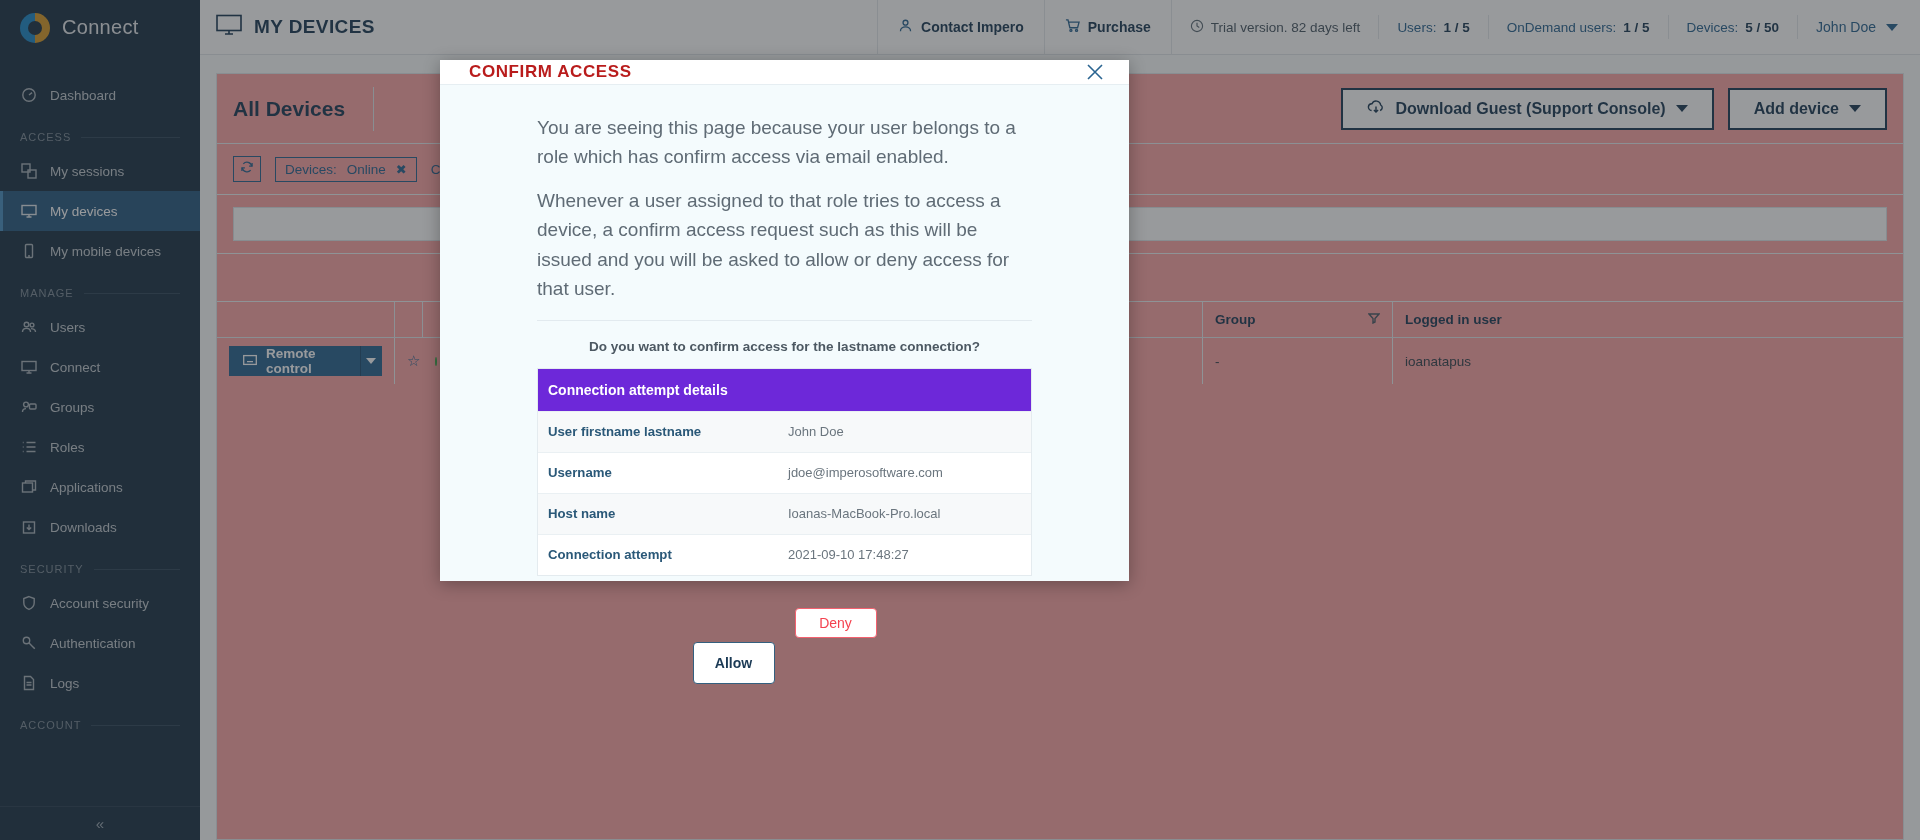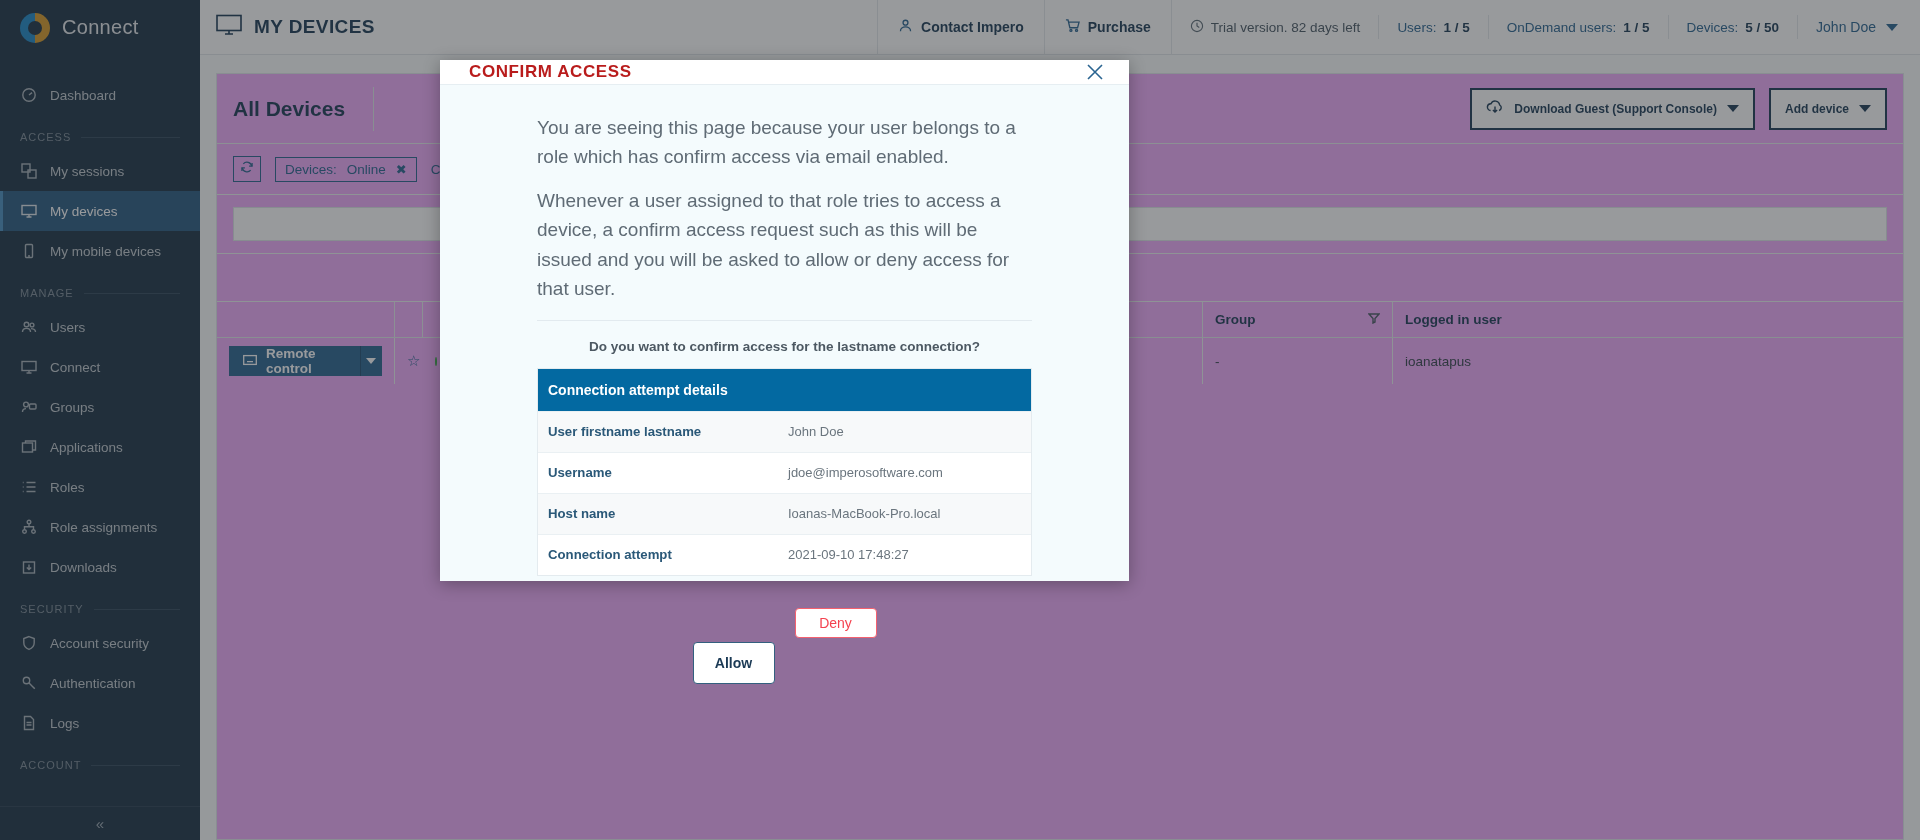--- a/index.html
+++ b/index.html
@@ -93,31 +93,31 @@
   .tb-stat b { font-weight: bold; color: #1b3a55; }
   .tb-stat svg { width: 14px; height: 14px; stroke: #5d6b76; fill: none; stroke-width: 1.3; }
   .tb-user { display: flex; align-items: center; gap: 10px; padding: 0 22px 0 18px; font-size: 14px; color: #2a6491; cursor: pointer; }
   .caret { width: 0; height: 0; border-left: 6px solid transparent; border-right: 6px solid transparent; border-top: 7px solid #2a6491; }
 
   
   .content {
     position: absolute; left: 200px; top: 55px; right: 0; bottom: 0;
     background: #fbfdfe; padding: 18px 16px 0 16px;
   }
-  .panel { border: 1px solid #e3e8ec; background: #f0abfc; height: 100%; }
+  .panel { border: 1px solid #e3e8ec; background: #fca5a5; height: 100%; }
   .panel-head {
     display: flex; align-items: center; height: 70px;
     border-bottom: 1px solid #e8ecef; padding: 0 16px;
   }
   .panel-title { font-size: 21px; font-weight: bold; color: #1b3a55; padding-right: 28px; border-right: 1px solid #e3e8ec; height: 44px; display: flex; align-items: center; }
   .panel-head-right { margin-left: auto; display: flex; gap: 14px; }
   .outline-btn {
     display: flex; align-items: center; gap: 10px;
-    border: 2px solid #1b3a55; color: #1b3a55; font-weight: bold; font-size: 12px;
-    padding: 0 14px; height: 42px; background: #fff; cursor: pointer; white-space: nowrap;
+    border: 2px solid #1b3a55; color: #1b3a55; font-weight: bold; font-size: 16px;
+    padding: 0 24px; height: 42px; background: #fff; cursor: pointer; white-space: nowrap;
   }
   .outline-btn svg { width: 18px; height: 16px; stroke: #1b3a55; fill: none; stroke-width: 1.4; }
   .outline-btn .caret-dk { width:0;height:0;border-left:6px solid transparent;border-right:6px solid transparent;border-top:7px solid #1b3a55; }
 
   .filterbar { display: flex; align-items: center; gap: 14px; padding: 12px 16px; border-bottom: 1px solid #eef1f4; }
   .icon-btn { width: 28px; height: 26px; border: 1px solid #2a6491; display: flex; align-items: center; justify-content: center; cursor: pointer; }
   .icon-btn svg { width: 14px; height: 14px; stroke: #2a6491; fill: none; stroke-width: 1.5; }
   .chip { border: 1px solid #2a6491; color: #2a6491; font-size: 13.5px; padding: 4px 9px; display: flex; gap: 10px; align-items: center; cursor: pointer; }
   .chip .x { font-size: 13px; }
   .link { color: #2a6491; font-size: 13.5px; cursor: pointer; }
@@ -160,21 +160,21 @@
   .modal-title { font-size: 17px; font-weight: bold; color: #b91c1c; letter-spacing: .6px; }
   .modal-close { margin-left: auto; cursor: pointer; display: flex; }
   .modal-close svg { width: 24px; height: 24px; stroke: #2a6491; stroke-width: 1.6; }
 
   .modal-body { padding: 28px 97px 0 97px; flex: 1; }
   .mb-p { font-size: 19px; color: #5f6b75; line-height: 1.55; margin-bottom: 14px; }
   .mb-divider { height: 1px; background: #e2eaef; margin: 16px 0 18px 0; }
   .mb-q { text-align: center; font-size: 13.5px; font-weight: bold; color: #4c5862; margin-bottom: 14px; }
 
   .dtable { border: 1px solid #e4ebef; }
-  .dtable-head { background: #0369a1; color: #fff; font-size: 14px; font-weight: bold; padding: 13px 10px 13px 10px; }
+  .dtable-head { background: #6d28d9; color: #fff; font-size: 14px; font-weight: bold; padding: 13px 10px 13px 10px; }
   .dtable-row { display: flex; align-items: center; height: 41px; border-top: 1px solid #eaf0f3; background: #fff; }
   .dtable-row.alt { background: #f7f9fa; }
   .dt-label { width: 250px; padding-left: 10px; font-size: 13.2px; font-weight: bold; color: #2a5878; }
   .dt-value { font-size: 13px; color: #6a757e; }
 
   .modal-actions { display: flex; justify-content: center; gap: 20px; padding: 32px 0 0 0; }
   .btn-allow {
     width: 82px; height: 42px; background: #fff; border: 1px solid #33607f; border-radius: 4px;
     color: #1b3a55; font-weight: bold; font-size: 14px; cursor: pointer;
     display: flex; align-items: center; justify-content: center; margin-top: 34px;
@@ -273,44 +273,33 @@
               <circle cx="5" cy="5.5" r="2.4"></circle>
               <path d="M1.5 13c0-2 1.6-3.4 3.5-3.4"></path>
               <rect x="8.5" y="5" width="6.5" height="5" rx="1"></rect>
             </svg>
         </span>
         <span>Groups</span>
       </div>
       <div class="nav-item">
         <span class="ico">
           <svg viewBox="0 0 16 16">
+              <path d="M5.5 3.5h9M5.5 8h9M5.5 12.5h9M1.8 3.5h.8M1.8 8h.8M1.8 12.5h.8"></path>
+            </svg>
+        </span>
+        <span>Roles</span>
+      </div>
+      <div class="nav-item">
+        <span class="ico">
+          <svg viewBox="0 0 16 16">
               <rect x="1.5" y="4" width="10" height="9"></rect>
               <path d="M4.5 4V2h10v9h-3"></path>
             </svg>
         </span>
         <span>Applications</span>
-      </div>
-      <div class="nav-item">
-        <span class="ico">
-          <svg viewBox="0 0 16 16">
-              <path d="M5.5 3.5h9M5.5 8h9M5.5 12.5h9M1.8 3.5h.8M1.8 8h.8M1.8 12.5h.8"></path>
-            </svg>
-        </span>
-        <span>Roles</span>
-      </div>
-      <div class="nav-item">
-        <span class="ico">
-          <svg viewBox="0 0 16 16">
-              <circle cx="8" cy="3" r="1.8"></circle>
-              <circle cx="3.5" cy="12.5" r="1.8"></circle>
-              <circle cx="12.5" cy="12.5" r="1.8"></circle>
-              <path d="M8 4.8v3M8 7.8H3.5v2.9M8 7.8h4.5v2.9"></path>
-            </svg>
-        </span>
-        <span>Role assignments</span>
       </div>
       <div class="nav-item">
         <span class="ico">
           <svg viewBox="0 0 16 16">
               <rect x="2.5" y="3" width="11" height="11"></rect>
               <path d="M8 5.5v5M5.8 8.4L8 10.6l2.2-2.2"></path>
             </svg>
         </span>
         <span>Downloads</span>
       </div>

